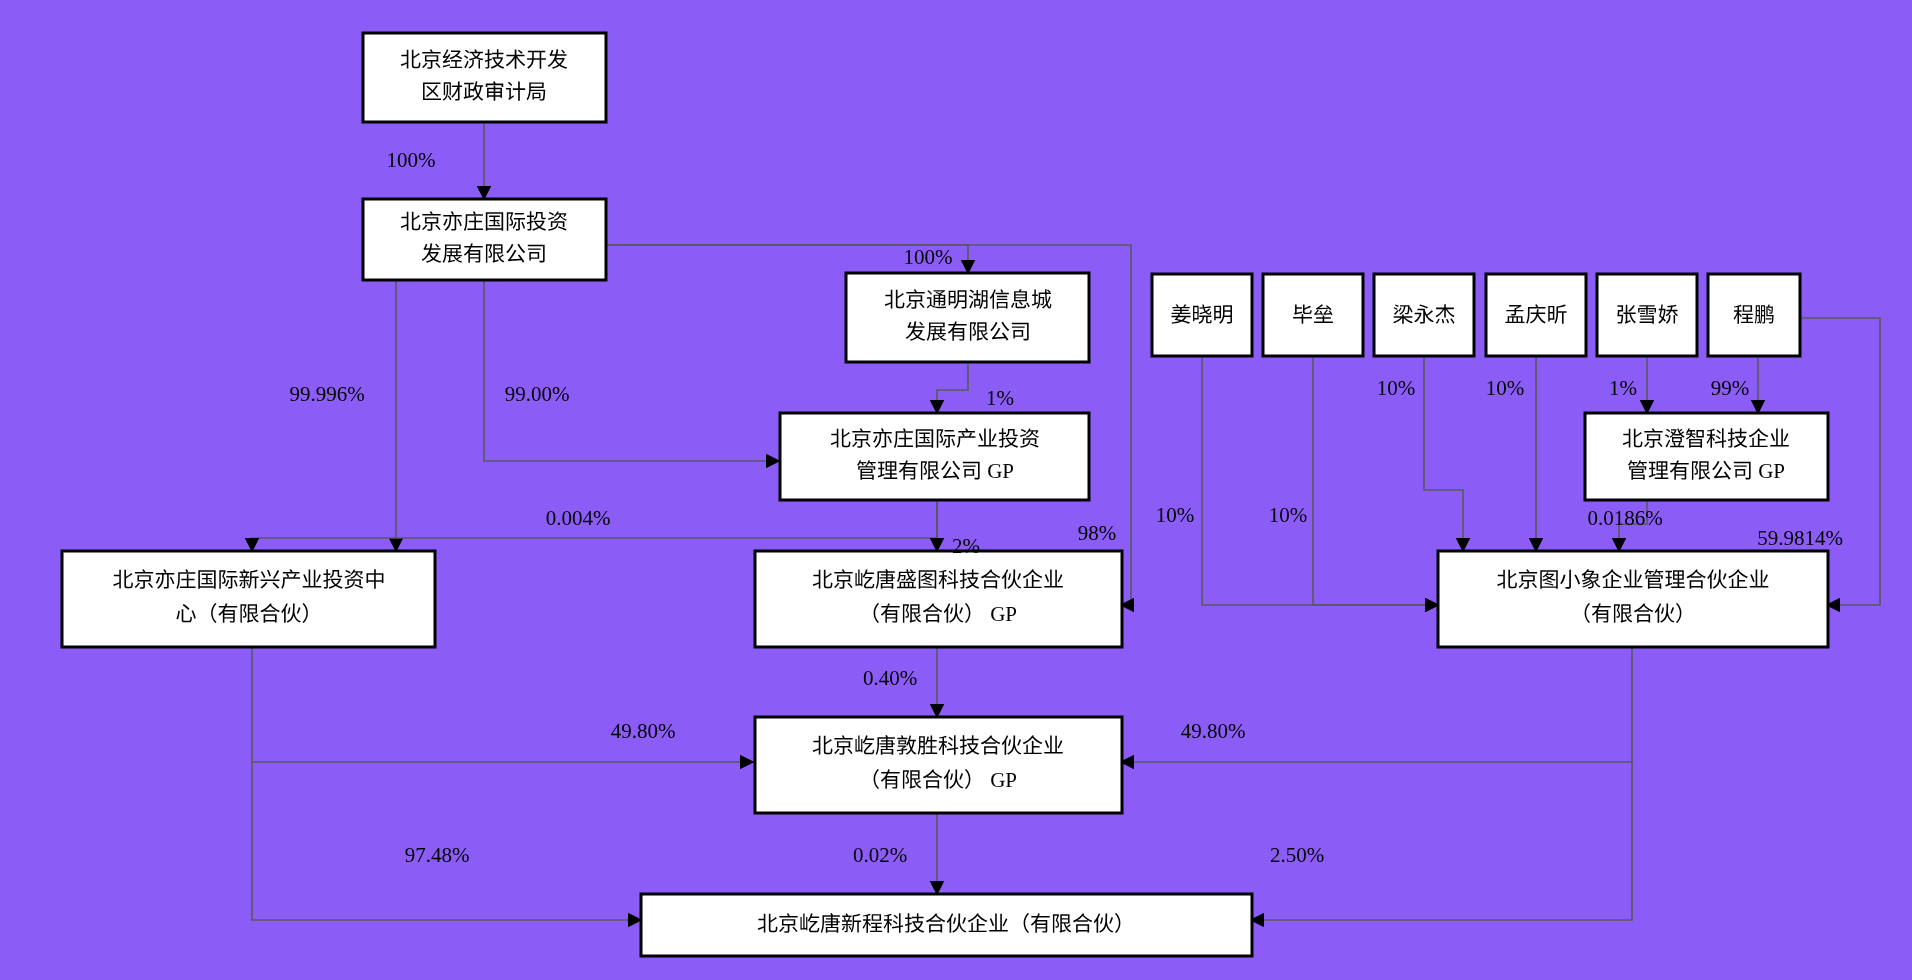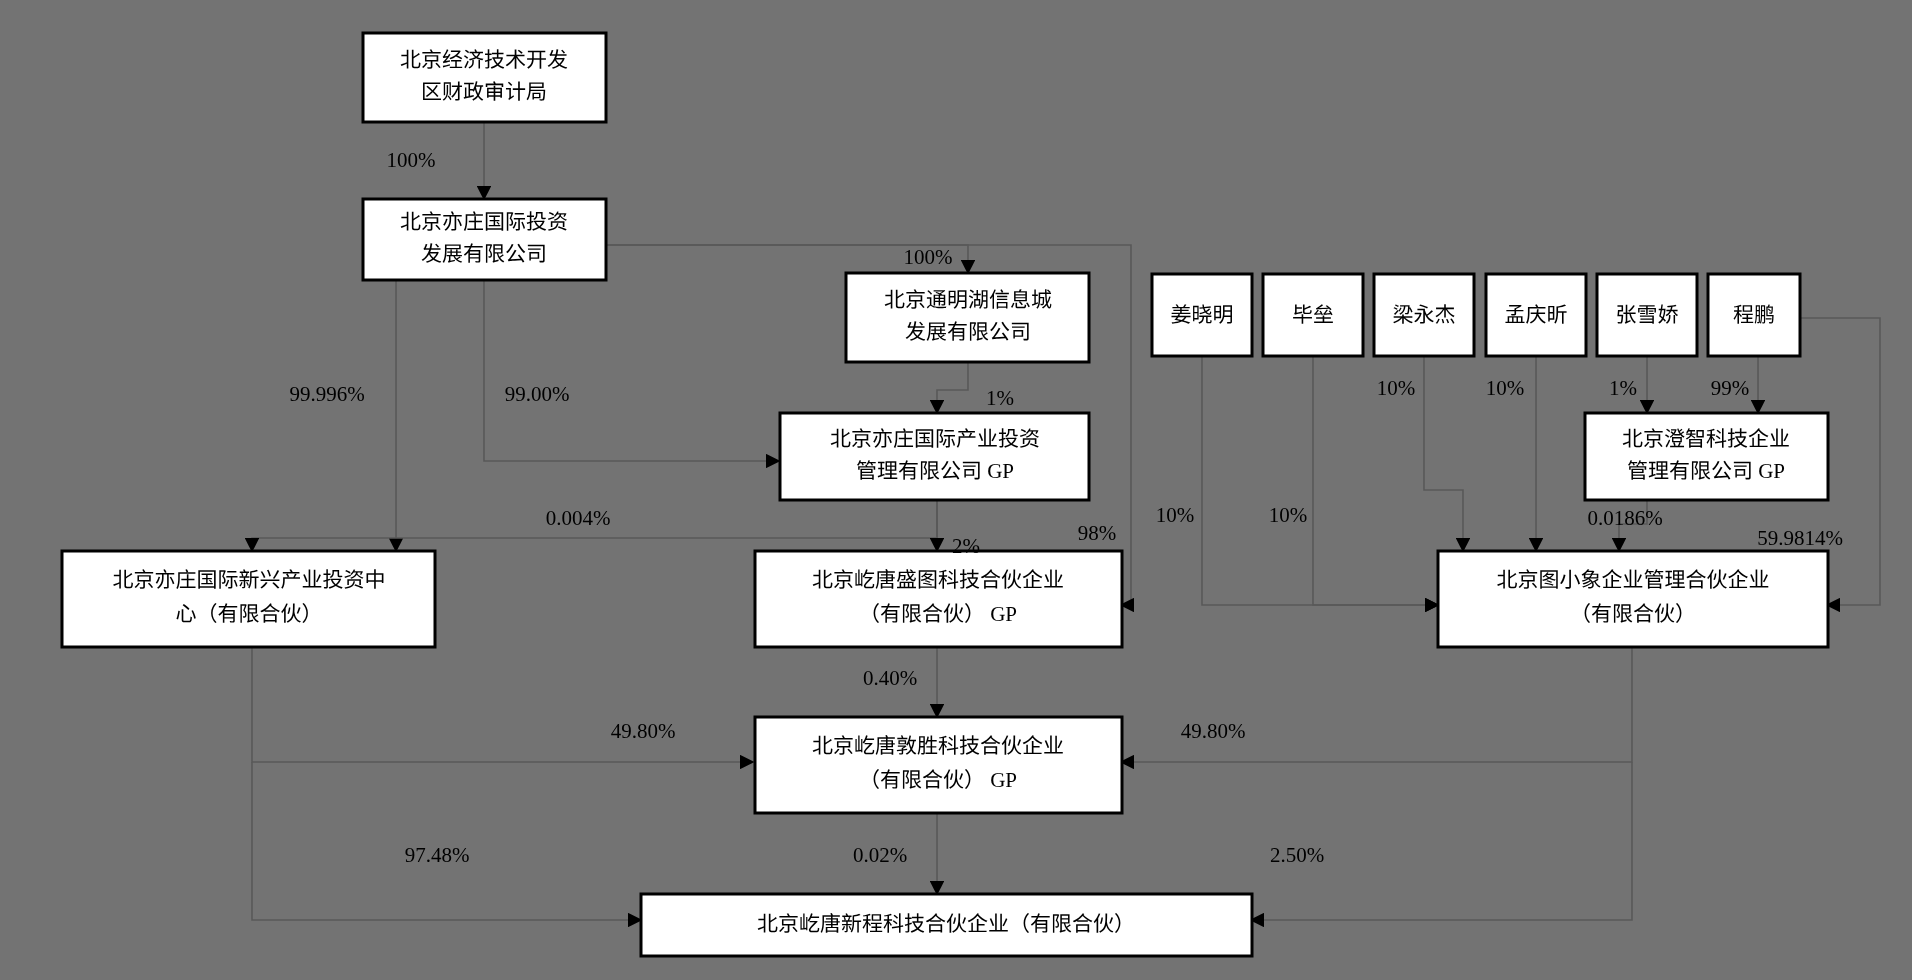--- a/index.html
+++ b/index.html
@@ -11,21 +11,21 @@
   body {
     width: 1912px;
     height: 980px;
     overflow: hidden;
     font-family: "Liberation Serif", "DejaVu Serif", serif;
   }
   #diagram-root {
     position: relative;
     width: 1912px;
     height: 980px;
-    background: #737373;
+    background: #8b5cf6;
     text-align: center;
   }
   svg#chart {
     position: absolute;
     left: 0;
     top: 0;
     width: 1912px;
     height: 980px;
     display: block;
   }

